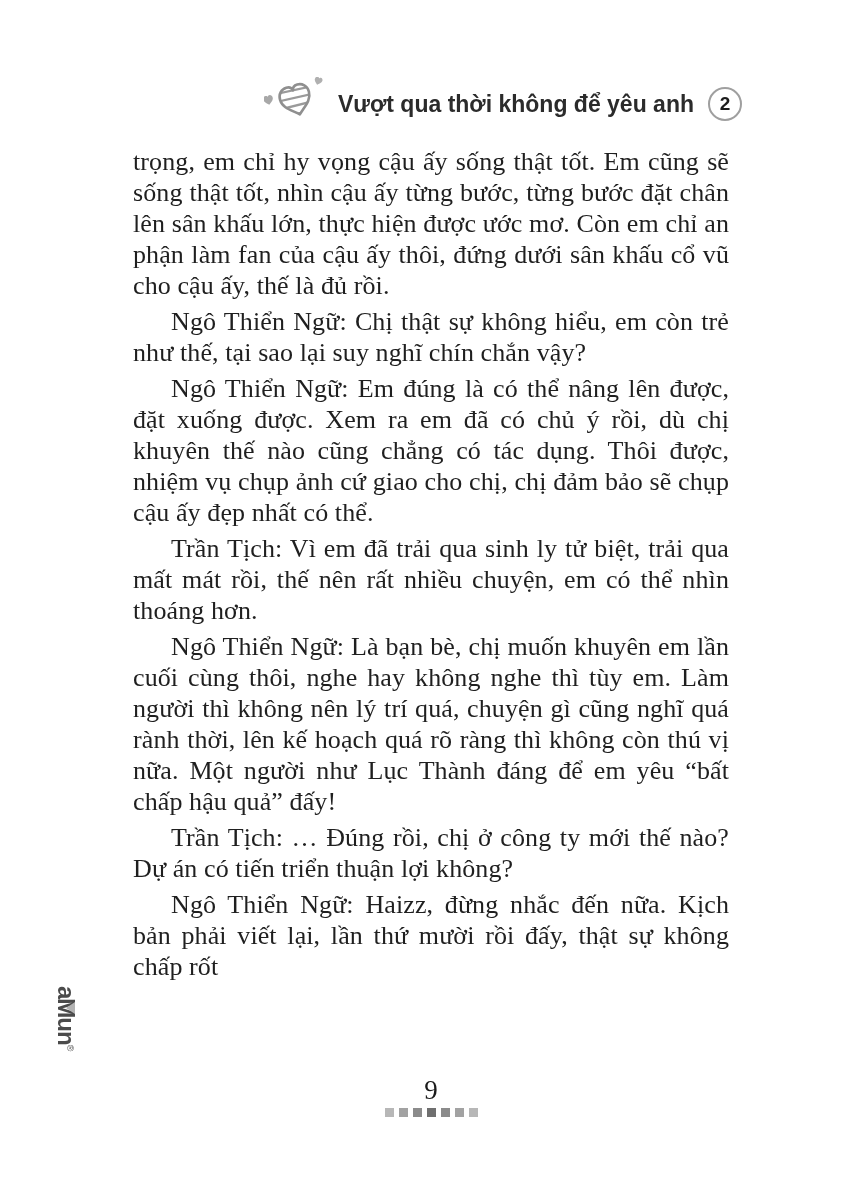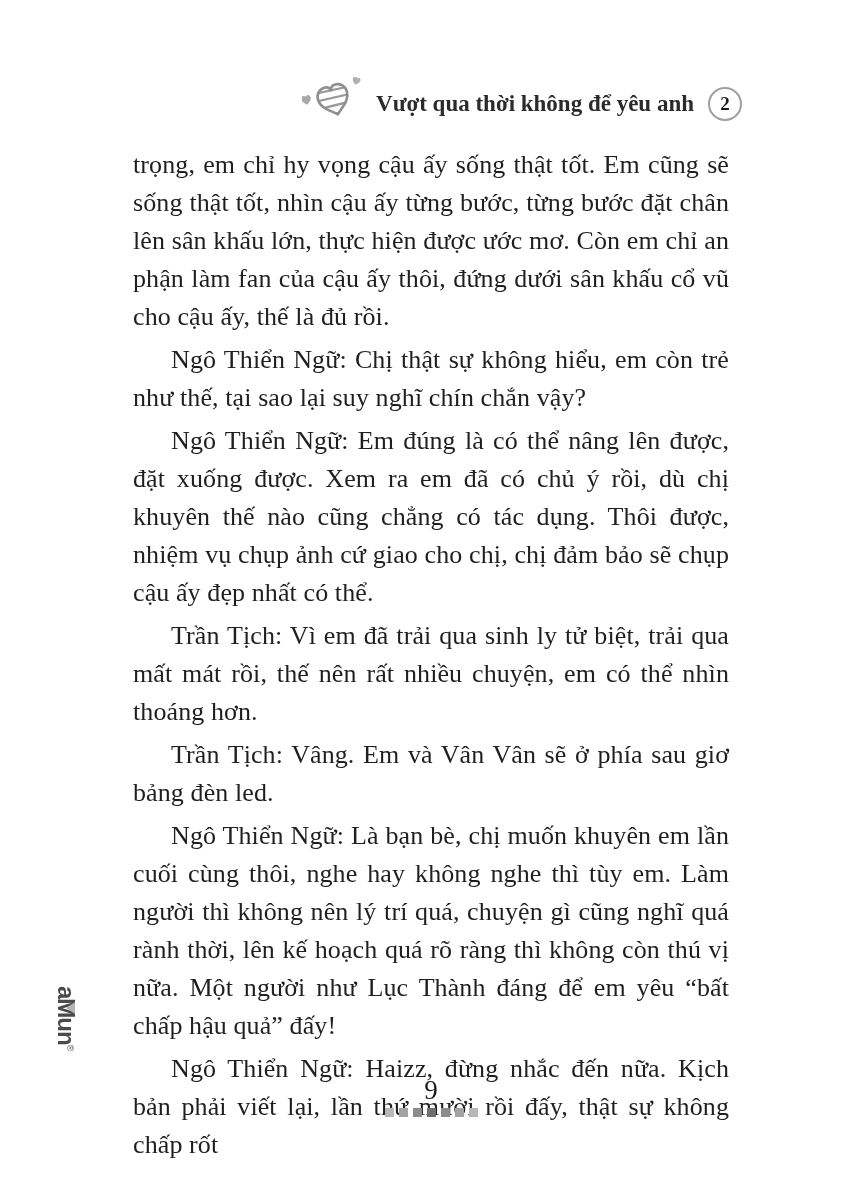--- a/index.html
+++ b/index.html
@@ -12,42 +12,42 @@
     overflow:hidden;
     font-family:"Liberation Serif","DejaVu Serif",serif;
     color:#1f1f1f;
   }
   
   .running-header{
     position:absolute;top:80px;left:133px;right:100px;
     height:48px;
     display:flex;align-items:center;justify-content:flex-end;
     gap:8px;
-    font-family:Liberation Serif, serif;
+    font-family:Liberation Sans, sans-serif;
     font-weight:700;
     font-size:23px;
     color:#2b2b2b;
     white-space:nowrap;
   }
   .heart-doodle{flex:0 0 auto;margin-right:2px;}
   .volume-circle{
     display:inline-flex;align-items:center;justify-content:center;
     width:30px;height:30px;
     border:2.5px solid #9f9f9f;border-radius:50%;
     font-size:19px;font-weight:700;color:#1c1c1c;
     margin-left:6px;
   }
   
   .page-body{
     position:absolute;top:146px;left:133px;width:596px;
   }
   .para{
     margin:0 0 5px 0;
     font-size:26px;
-    line-height:38px;
+    line-height:31px;
     text-align:justify;
     text-indent:38px;
     letter-spacing:0.1px;
   }
   .para.no-indent{text-indent:0;}
   
   .publisher-logo{
     position:absolute;left:44px;top:984px;width:40px;height:84px;
   }
   .logo-rotated{
@@ -116,22 +116,22 @@
     </span>
     <span class="header-title">Vượt qua thời không để yêu anh</span>
     <span class="volume-circle">2</span>
   </header>
 
   <main class="page-body">
     <p class="para no-indent">trọng, em chỉ hy vọng cậu ấy sống thật tốt. Em cũng sẽ sống thật tốt, nhìn cậu ấy từng bước, từng bước đặt chân lên sân khấu lớn, thực hiện được ước mơ. Còn em chỉ an phận làm fan của cậu ấy thôi, đứng dưới sân khấu cổ vũ cho cậu ấy, thế là đủ rồi.</p>
     <p class="para">Ngô Thiển Ngữ: Chị thật sự không hiểu, em còn trẻ như thế, tại sao lại suy nghĩ chín chắn vậy?</p>
     <p class="para">Ngô Thiển Ngữ: Em đúng là có thể nâng lên được, đặt xuống được. Xem ra em đã có chủ ý rồi, dù chị khuyên thế nào cũng chẳng có tác dụng. Thôi được, nhiệm vụ chụp ảnh cứ giao cho chị, chị đảm bảo sẽ chụp cậu ấy đẹp nhất có thể.</p>
     <p class="para">Trần Tịch: Vì em đã trải qua sinh ly tử biệt, trải qua mất mát rồi, thế nên rất nhiều chuyện, em có thể nhìn thoáng hơn.</p>
-    <p class="para">Trần Tịch: Vâng. Em và Vân Vân sẽ ở phía sau giơ bảng đèn led.</p>
     <p class="para">Ngô Thiển Ngữ: Là bạn bè, chị muốn khuyên em lần cuối cùng thôi, nghe hay không nghe thì tùy em. Làm người thì không nên lý trí quá, chuyện gì cũng nghĩ quá rành thời, lên kế hoạch quá rõ ràng thì không còn thú vị nữa. Một người như Lục Thành đáng để em yêu “bất chấp hậu quả” đấy!</p>
+    <p class="para">Trần Tịch: … Đúng rồi, chị ở công ty mới thế nào? Dự án có tiến triển thuận lợi không?</p>
     <p class="para">Ngô Thiển Ngữ: Haizz, đừng nhắc đến nữa. Kịch bản phải viết lại, lần thứ mười rồi đấy, thật sự không chấp rốt</p>
   </main>
 
   <aside class="publisher-logo">
     <span class="logo-rotated">
       <span>a</span><span class="logo-m"><span>M</span><span class="logo-m-accent"></span></span><span>un</span><span class="logo-reg">®</span>
     </span>
   </aside>
 
   <footer class="page-footer">

